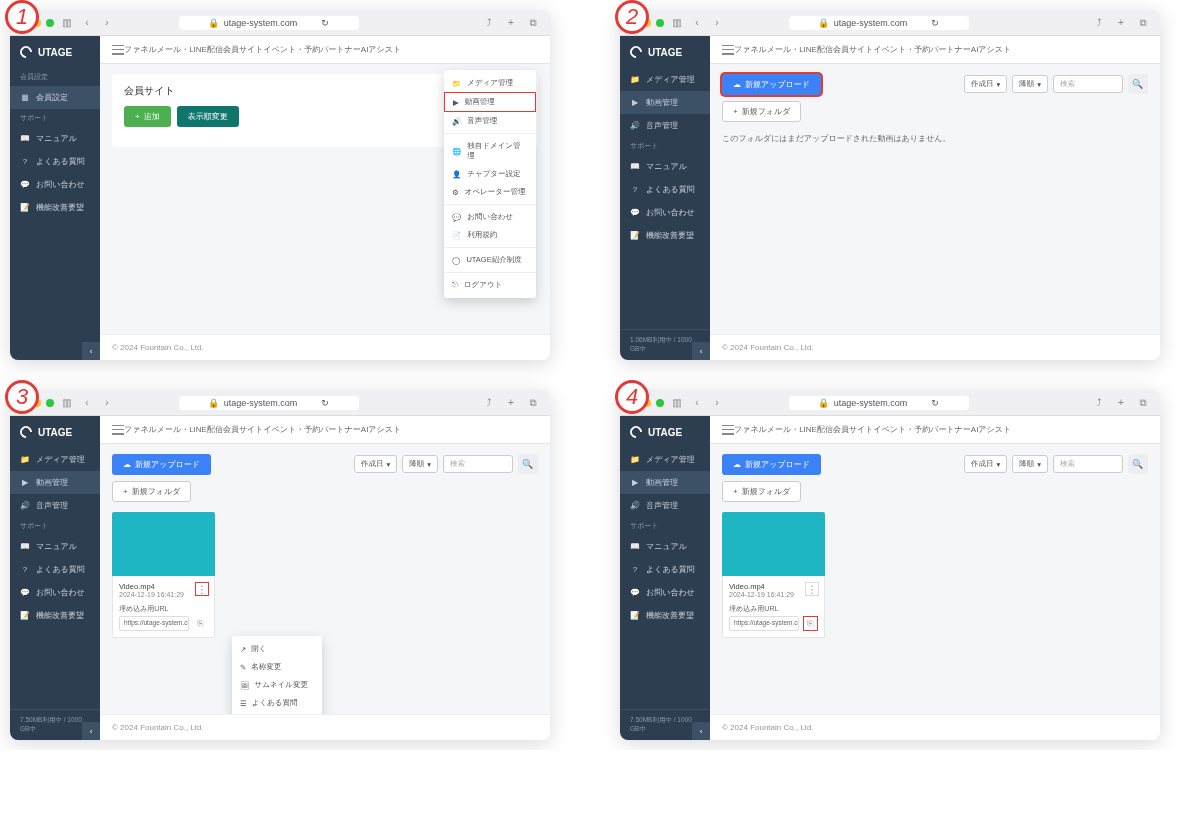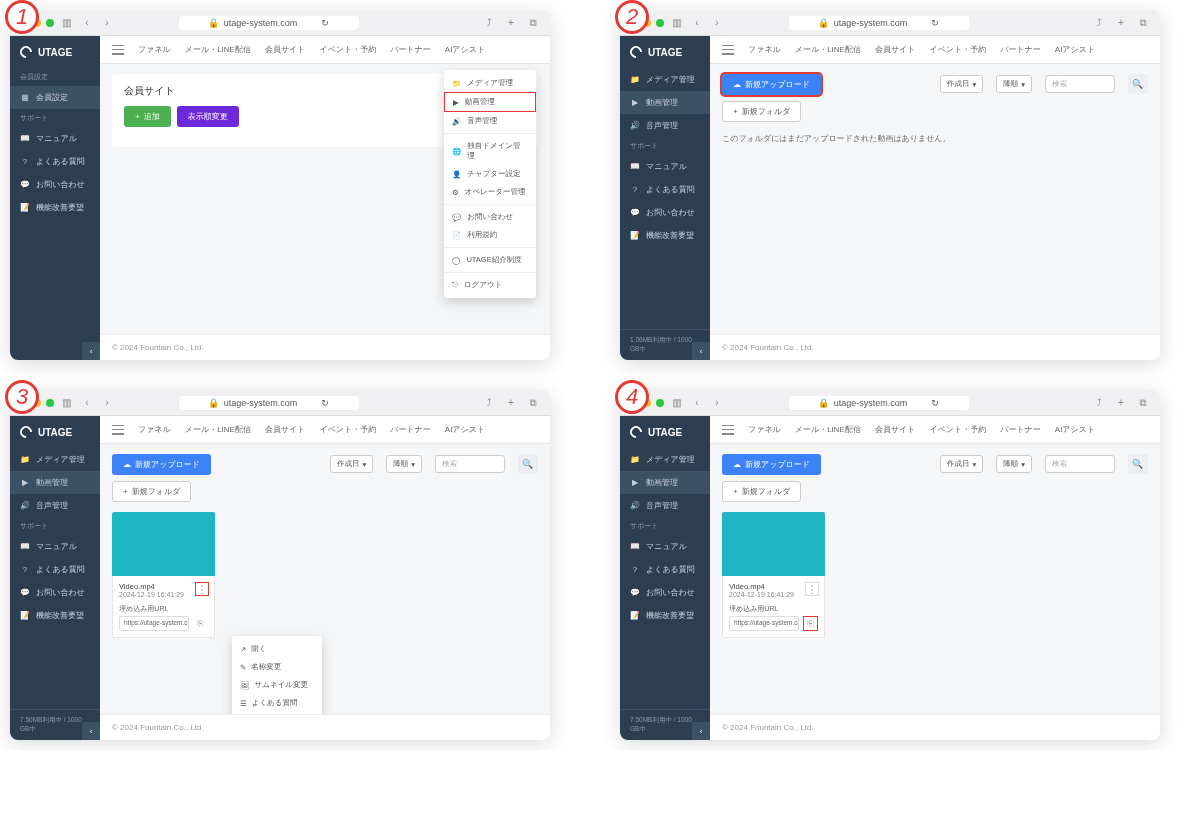--- a/index.html
+++ b/index.html
@@ -19,34 +19,34 @@
 .sidebar { width:90px; background:#2c3e50; color:#fff; display:flex; flex-direction:column; font-size:8px; position:relative; }
 .logo { padding:10px; font-size:10px; font-weight:600; display:flex; gap:6px; align-items:center; }
 .logo-icon { width:12px; height:12px; border:2px solid #fff; border-radius:50%; border-bottom-color:transparent; transform:rotate(-45deg); }
 .side-section { padding:4px 10px; font-size:7px; color:#8a99ad; }
 .side-item { padding:6px 10px; display:flex; gap:6px; align-items:center; color:#c8d0dc; cursor:pointer; }
 .side-item.active { background:#3d5166; }
 .side-item .ic { width:10px; font-size:8px; text-align:center; }
 .side-bottom { margin-top:auto; padding:6px 10px; font-size:6.5px; color:#8a99ad; border-top:1px solid #3d5166; }
 .collapse { position:absolute; bottom:0; right:0; width:18px; height:18px; background:#3d5166; display:flex; align-items:center; justify-content:center; }
 .main { flex:1; background:#f5f6f8; display:flex; flex-direction:column; position:relative; }
-.topnav { background:#fff; padding:8px 12px; display:flex; gap:14px; align-items:center; font-size:8px; color:#666; border-bottom:1px solid #e5e5e8; }
+.topnav { background:#fff; padding:8px 12px; display:flex; align-items:center; font-size:8px; color:#666; border-bottom:1px solid #e5e5e8; }
 .ham { width:12px; height:10px; display:flex; flex-direction:column; justify-content:space-between; }
 .ham span { height:1.5px; background:#888; }
 .content { flex:1; padding:10px 12px; position:relative; overflow:hidden; }
 .panel { background:#fff; border-radius:4px; padding:10px 12px; margin-bottom:10px; }
 .panel-title { font-size:10px; color:#333; margin-bottom:8px; }
 .btn { display:inline-flex; align-items:center; gap:4px; padding:4px 10px; border-radius:3px; font-size:8px; border:1px solid transparent; cursor:pointer; }
 .btn.green { background:#4caf50; color:#fff; }
-.btn.blue { background:#6d28d9; color:#fff; }
+.btn.blue { background:#0f766e; color:#fff; }
 .btn.primary { background:#3b82f6; color:#fff; }
 .btn.outline { background:#fff; border-color:#ccc; color:#555; }
 .btn.highlighted { box-shadow:0 0 0 2px #e53935; }
 .toolbar-row { display:flex; gap:8px; align-items:flex-start; margin-bottom:10px; }
-.toolbar-right { margin-left:auto; display:flex; gap:13px; align-items:center;padding-left:36px; }
+.toolbar-right { margin-left:auto; display:flex; gap:5px; align-items:center;padding-left:36px; }
 .select { background:#fff; border:1px solid #ccc; border-radius:3px; padding:3px 6px; font-size:7.5px; color:#555; display:flex; align-items:center; gap:3px; }
 .search-box { background:#fff; border:1px solid #ccc; border-radius:3px; padding:3px 6px; font-size:7.5px; color:#aaa; width:70px; }
 .search-btn { width:20px; height:20px; background:#eceef2; border-radius:3px; display:flex; align-items:center; justify-content:center; font-size:9px; color:#666; }
 .dropdown { position:absolute; right:14px; top:6px; width:92px; background:#fff; border-radius:3px; box-shadow:0 4px 12px rgba(0,0,0,0.18); padding:4px 0; z-index:5; }
 .dd-item { padding:4px 8px; font-size:7.5px; color:#555; display:flex; gap:6px; align-items:center; cursor:pointer; }
 .dd-item.hl { border:1.5px solid #e53935; }
 .dd-sep { height:1px; background:#eee; margin:3px 0; }
 .footer { padding:8px 12px; font-size:8px; color:#999; background:#fff; border-top:1px solid #eee; }
 .empty-text { font-size:8px; color:#666; margin-top:11px; }
 .video-card { width:103px; }

